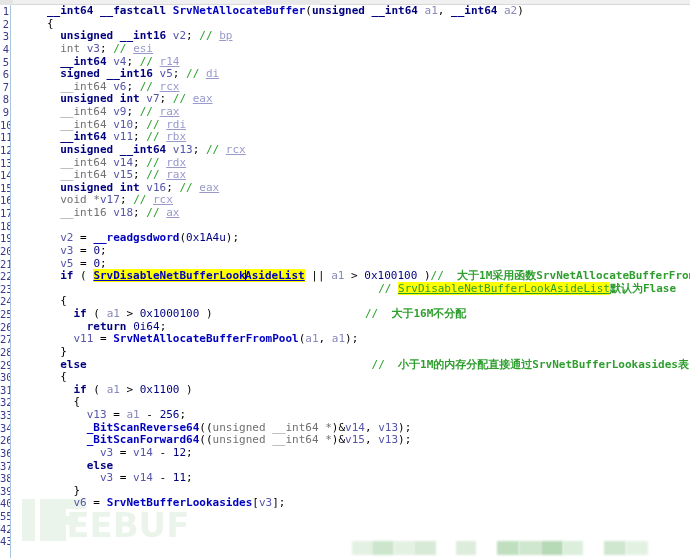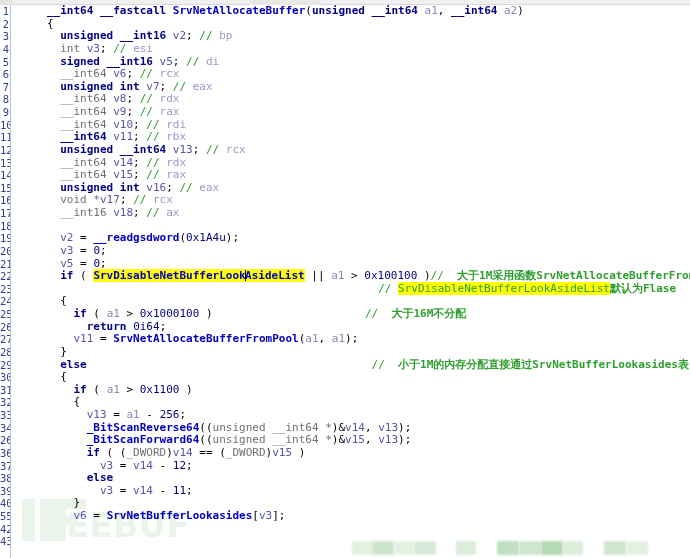--- a/index.html
+++ b/index.html
@@ -118,27 +118,27 @@
     font-family: "DejaVu Sans Mono", "Liberation Mono", monospace;
   }
   .line .seg { white-space: pre; }
 
   
   .t-kw   { color: #000080; font-weight: bold; }      
   .t-plain{ color: #000000; }
   .t-fn   { color: #0000c0; font-weight: bold; }      
   .t-var  { color: #5555aa; text-align: right; }                         
   .t-arg  { color: #8888bb; }                         
-  .t-reg  { color: #9999cc; }                         
+  .t-reg  { color: #9999cc; text-decoration: underline; }                         
   .t-num  { color: #000080; font-weight: normal; }      
   .t-punc { color: #000000; }
   .t-cmt  { color: #2ca02c; }                         
   .t-cmtz { color: #2f9e2f; font-weight: bold; }      
   .t-gray { color: #707070; }
-  .hl     { background: #ffff00; }
+  .hl     { background: #ffff00; text-decoration: underline; }
   .cursor {
     display: inline-block;
     width: 0;
     border-left: 1.6px solid #000000;
     height: 11px;
     vertical-align: -2px;
     margin: 0 -0.8px;
   }
 </style>
 </head>
@@ -218,24 +218,24 @@
       <div class="ln">40</div>
       <div class="ln">55</div>
       <div class="ln">42</div>
       <div class="ln">43</div>
     </div>
   <div id="lines">
       <div class="line"><span class="seg t-kw">__int64</span><span class="seg t-plain"> </span><span class="seg t-kw">__fastcall</span><span class="seg t-plain"> </span><span class="seg t-fn">SrvNetAllocateBuffer</span><span class="seg t-punc">(</span><span class="seg t-kw">unsigned __int64</span><span class="seg t-plain"> </span><span class="seg t-arg">a1</span><span class="seg t-punc">, </span><span class="seg t-kw">__int64</span><span class="seg t-plain"> </span><span class="seg t-arg">a2</span><span class="seg t-punc">)</span></div>
       <div class="line"><span class="seg t-punc">{</span></div>
       <div class="line"><span class="seg t-plain">  </span><span class="seg t-kw">unsigned __int16</span><span class="seg t-plain"> </span><span class="seg t-var">v2</span><span class="seg t-punc">; </span><span class="seg t-cmt">// </span><span class="seg t-reg">bp</span></div>
       <div class="line"><span class="seg t-plain">  </span><span class="seg t-gray">int</span><span class="seg t-plain"> </span><span class="seg t-var">v3</span><span class="seg t-punc">; </span><span class="seg t-cmt">// </span><span class="seg t-reg">esi</span></div>
+      <div class="line"><span class="seg t-plain">  </span><span class="seg t-kw">__int64</span><span class="seg t-plain"> </span><span class="seg t-var">v4</span><span class="seg t-punc">; </span><span class="seg t-cmt">// </span><span class="seg t-reg">r14</span></div>
       <div class="line"><span class="seg t-plain">  </span><span class="seg t-kw">signed __int16</span><span class="seg t-plain"> </span><span class="seg t-var">v5</span><span class="seg t-punc">; </span><span class="seg t-cmt">// </span><span class="seg t-reg">di</span></div>
       <div class="line"><span class="seg t-plain">  </span><span class="seg t-gray">__int64</span><span class="seg t-plain"> </span><span class="seg t-var">v6</span><span class="seg t-punc">; </span><span class="seg t-cmt">// </span><span class="seg t-reg">rcx</span></div>
       <div class="line"><span class="seg t-plain">  </span><span class="seg t-kw">unsigned int</span><span class="seg t-plain"> </span><span class="seg t-var">v7</span><span class="seg t-punc">; </span><span class="seg t-cmt">// </span><span class="seg t-reg">eax</span></div>
-      <div class="line"><span class="seg t-plain">  </span><span class="seg t-gray">__int64</span><span class="seg t-plain"> </span><span class="seg t-var">v8</span><span class="seg t-punc">; </span><span class="seg t-cmt">// </span><span class="seg t-reg">rdx</span></div>
       <div class="line"><span class="seg t-plain">  </span><span class="seg t-gray">__int64</span><span class="seg t-plain"> </span><span class="seg t-var">v9</span><span class="seg t-punc">; </span><span class="seg t-cmt">// </span><span class="seg t-reg">rax</span></div>
       <div class="line"><span class="seg t-plain">  </span><span class="seg t-gray">__int64</span><span class="seg t-plain"> </span><span class="seg t-var">v10</span><span class="seg t-punc">; </span><span class="seg t-cmt">// </span><span class="seg t-reg">rdi</span></div>
       <div class="line"><span class="seg t-plain">  </span><span class="seg t-kw">__int64</span><span class="seg t-plain"> </span><span class="seg t-var">v11</span><span class="seg t-punc">; </span><span class="seg t-cmt">// </span><span class="seg t-reg">rbx</span></div>
       <div class="line"><span class="seg t-plain">  </span><span class="seg t-kw">unsigned __int64</span><span class="seg t-plain"> </span><span class="seg t-var">v13</span><span class="seg t-punc">; </span><span class="seg t-cmt">// </span><span class="seg t-reg">rcx</span></div>
       <div class="line"><span class="seg t-plain">  </span><span class="seg t-gray">__int64</span><span class="seg t-plain"> </span><span class="seg t-var">v14</span><span class="seg t-punc">; </span><span class="seg t-cmt">// </span><span class="seg t-reg">rdx</span></div>
       <div class="line"><span class="seg t-plain">  </span><span class="seg t-gray">__int64</span><span class="seg t-plain"> </span><span class="seg t-var">v15</span><span class="seg t-punc">; </span><span class="seg t-cmt">// </span><span class="seg t-reg">rax</span></div>
       <div class="line"><span class="seg t-plain">  </span><span class="seg t-kw">unsigned int</span><span class="seg t-plain"> </span><span class="seg t-var">v16</span><span class="seg t-punc">; </span><span class="seg t-cmt">// </span><span class="seg t-reg">eax</span></div>
       <div class="line"><span class="seg t-plain">  </span><span class="seg t-gray">void *</span><span class="seg t-var">v17</span><span class="seg t-punc">; </span><span class="seg t-cmt">// </span><span class="seg t-reg">rcx</span></div>
       <div class="line"><span class="seg t-plain">  </span><span class="seg t-gray">__int16</span><span class="seg t-plain"> </span><span class="seg t-var">v18</span><span class="seg t-punc">; </span><span class="seg t-cmt">// </span><span class="seg t-reg">ax</span></div>
       <div class="line">&nbsp;</div>
@@ -249,21 +249,20 @@
       <div class="line"><span class="seg t-plain">      </span><span class="seg t-kw">return</span><span class="seg t-plain"> </span><span class="seg t-num">0i64</span><span class="seg t-punc">;</span></div>
       <div class="line"><span class="seg t-plain">    </span><span class="seg t-var">v11</span><span class="seg t-punc"> = </span><span class="seg t-fn">SrvNetAllocateBufferFromPool</span><span class="seg t-punc">(</span><span class="seg t-arg">a1</span><span class="seg t-punc">, </span><span class="seg t-arg">a1</span><span class="seg t-punc">);</span></div>
       <div class="line"><span class="seg t-punc">  }</span></div>
       <div class="line"><span class="seg t-kw">  else</span><span class="seg">                                           </span><span class="seg t-cmt">// </span><span class="seg t-cmtz"> 小于1M的内存分配直接通过SrvNetBufferLookasides表</span></div>
       <div class="line"><span class="seg t-punc">  {</span></div>
       <div class="line"><span class="seg t-kw">    if</span><span class="seg t-punc"> ( </span><span class="seg t-arg">a1</span><span class="seg t-punc"> &gt; </span><span class="seg t-num">0x1100</span><span class="seg t-punc"> )</span></div>
       <div class="line"><span class="seg t-punc">    {</span></div>
       <div class="line"><span class="seg t-plain">      </span><span class="seg t-var">v13</span><span class="seg t-punc"> = </span><span class="seg t-arg">a1</span><span class="seg t-punc"> - </span><span class="seg t-num">256</span><span class="seg t-punc">;</span></div>
       <div class="line"><span class="seg t-plain">      </span><span class="seg t-fn">_BitScanReverse64</span><span class="seg t-punc">((</span><span class="seg t-gray">unsigned __int64 *</span><span class="seg t-punc">)&amp;</span><span class="seg t-var">v14</span><span class="seg t-punc">, </span><span class="seg t-var">v13</span><span class="seg t-punc">);</span></div>
       <div class="line"><span class="seg t-plain">      </span><span class="seg t-fn">_BitScanForward64</span><span class="seg t-punc">((</span><span class="seg t-gray">unsigned __int64 *</span><span class="seg t-punc">)&amp;</span><span class="seg t-var">v15</span><span class="seg t-punc">, </span><span class="seg t-var">v13</span><span class="seg t-punc">);</span></div>
-      <div class="line"><span class="seg t-kw">      if</span><span class="seg t-punc"> ( (</span><span class="seg t-gray">_DWORD</span><span class="seg t-punc">)</span><span class="seg t-var">v14</span><span class="seg t-punc"> == (</span><span class="seg t-gray">_DWORD</span><span class="seg t-punc">)</span><span class="seg t-var">v15</span><span class="seg t-punc"> )</span></div>
       <div class="line"><span class="seg t-plain">        </span><span class="seg t-var">v3</span><span class="seg t-punc"> = </span><span class="seg t-var">v14</span><span class="seg t-punc"> - </span><span class="seg t-num">12</span><span class="seg t-punc">;</span></div>
       <div class="line"><span class="seg t-kw">      else</span></div>
       <div class="line"><span class="seg t-plain">        </span><span class="seg t-var">v3</span><span class="seg t-punc"> = </span><span class="seg t-var">v14</span><span class="seg t-punc"> - </span><span class="seg t-num">11</span><span class="seg t-punc">;</span></div>
       <div class="line"><span class="seg t-punc">    }</span></div>
       <div class="line"><span class="seg t-plain">    </span><span class="seg t-var">v6</span><span class="seg t-punc"> = </span><span class="seg t-fn">SrvNetBufferLookasides</span><span class="seg t-punc">[</span><span class="seg t-var">v3</span><span class="seg t-punc">];</span></div>
     </div>
 
 </div>
 
 </body></html>

